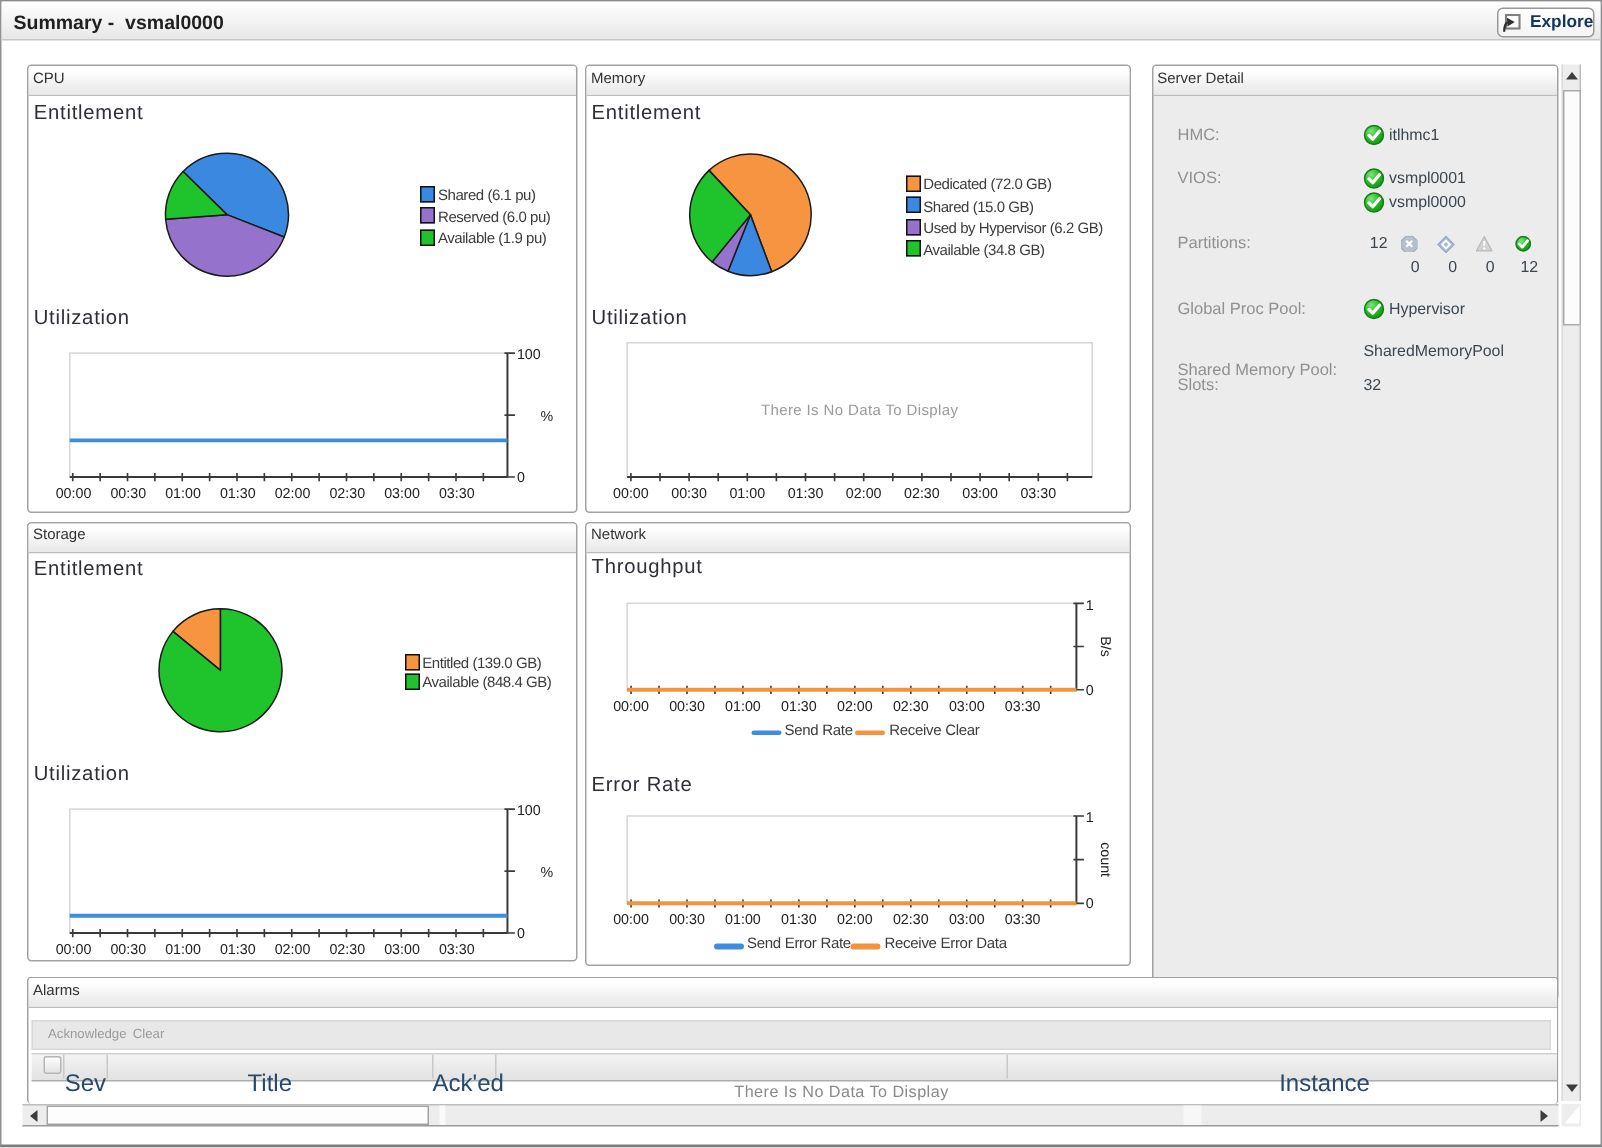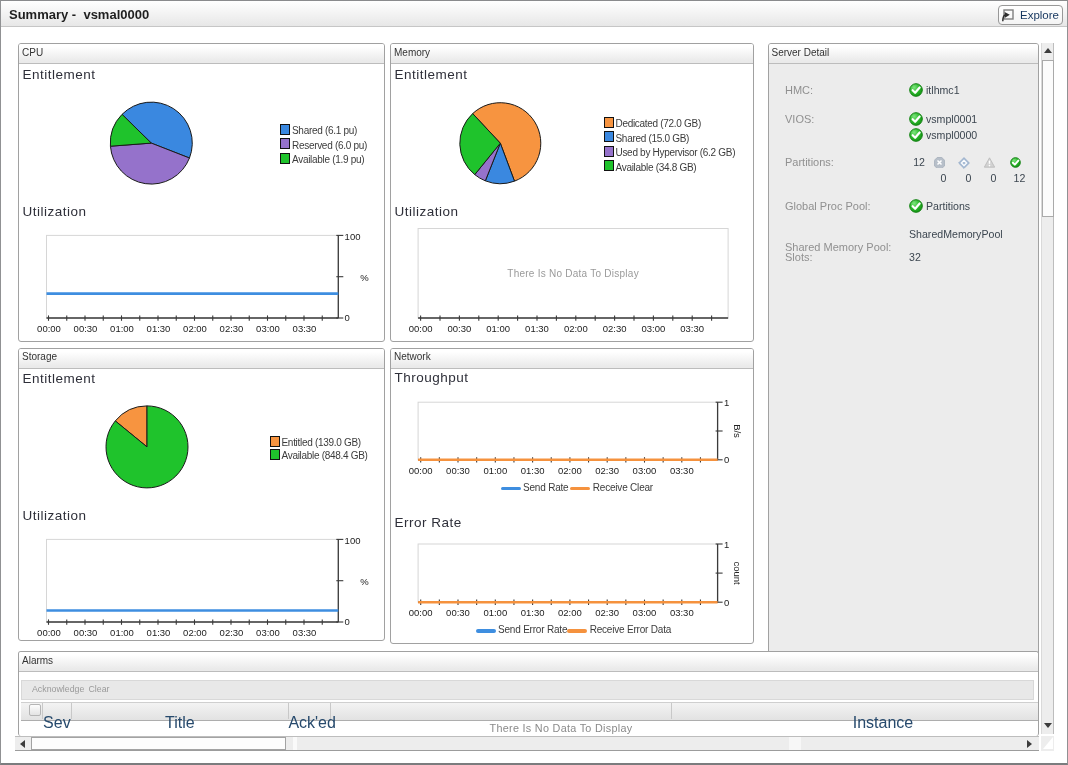--- a/index.html
+++ b/index.html
@@ -19,21 +19,21 @@
 <div id="page">
 
 <div class="abs" style="left:0;top:0;width:1066px;height:26px;background:linear-gradient(#ffffff,#e7e7e7);border-bottom:1px solid #c6c6c6"></div>
 <div class="abs" style="left:8px;top:6px;font-size:13px;font-weight:bold;color:#1f1f1f">Summary -&nbsp; vsmal0000</div>
 <div class="abs" style="left:997px;top:3.5px;width:64.5px;height:20.5px;border:1px solid #989898;border-radius:4px;background:linear-gradient(#ffffff,#f4f4f4)"></div>
 <svg class="abs" style="left:1001px;top:6.5px" width="16" height="15">
 <rect x="2" y="2" width="9" height="9" fill="none" stroke="#7f7f7f" stroke-width="1.4"></rect>
 <path d="M0.8,13.2 C0.8,9.4 1.4,7.8 3,6.9" fill="none" stroke="#2e2e2e" stroke-width="1.5"></path>
 <path d="M2.6,3.9 L7.8,6.7 L3,9.7 Z" fill="#2e2e2e"></path>
 </svg>
-<div class="abs" style="left:1019px;top:7.5px;font-size:11.5px;font-weight:normal;color:#14355e">Explore</div>
+<div class="abs" style="left:1019px;top:7.5px;font-size:11.5px;font-weight:bold;color:#14355e">Explore</div>
 <div class="panel" style="left:17px;top:42px;width:366.5px;height:299px">
       <div class="pt">
         <span>CPU</span>
       </div>
     </div>
 <div class="panel" style="left:389px;top:42px;width:364px;height:299px">
       <div class="pt">
         <span>Memory</span>
       </div>
     </div>
@@ -352,21 +352,21 @@
       <defs>
         <radialGradient id="g907.5197.5" cx="35%" cy="30%" r="75%">
           <stop offset="0%" stop-color="#7fe57f"></stop>
           <stop offset="55%" stop-color="#2cb82c"></stop>
           <stop offset="100%" stop-color="#149414"></stop>
         </radialGradient>
       </defs>
       <circle cx="7.0" cy="7.0" r="6.3" fill="url(#g907.5197.5)" stroke="#128012" stroke-width="1"></circle>
       <path d="M3.64,7.28 L6.16,9.799999999999999 L10.64,4.48" fill="none" stroke="#fff" stroke-width="2.2" stroke-linecap="round" stroke-linejoin="round"></path>
     </svg>
-<div class="sdv" style="left:925px;top:198.5px">Partitions</div>
+<div class="sdv" style="left:925px;top:198.5px">Hypervisor</div>
 <div class="sdl" style="left:784px;top:240px">Shared Memory Pool:</div>
 <div class="sdv" style="left:908px;top:227px">SharedMemoryPool</div>
 <div class="sdl" style="left:784px;top:250px">Slots:</div>
 <div class="sdv" style="left:908px;top:250px">32</div>
 <div class="abs" style="left:20px;top:678.5px;width:1013px;height:20px;background:#e8e8e8;border:1px solid #d8d8d8"></div>
 <div class="abs" style="left:31px;top:683px;font-size:8.8px;letter-spacing:0;color:#9a9a9a">Acknowledge</div>
 <div class="abs" style="left:87.5px;top:683px;font-size:8.8px;letter-spacing:0;color:#9a9a9a">Clear</div>
 <div class="abs" style="left:20px;top:700.5px;width:1017px;height:19.5px;background:linear-gradient(#f3f3f3,#e2e2e2);border-top:1px solid #cfcfcf;border-bottom:1px solid #adadad"></div>
 <div class="hsep" style="left:41.4px"></div>
 <div class="hsep" style="left:70.4px"></div>

